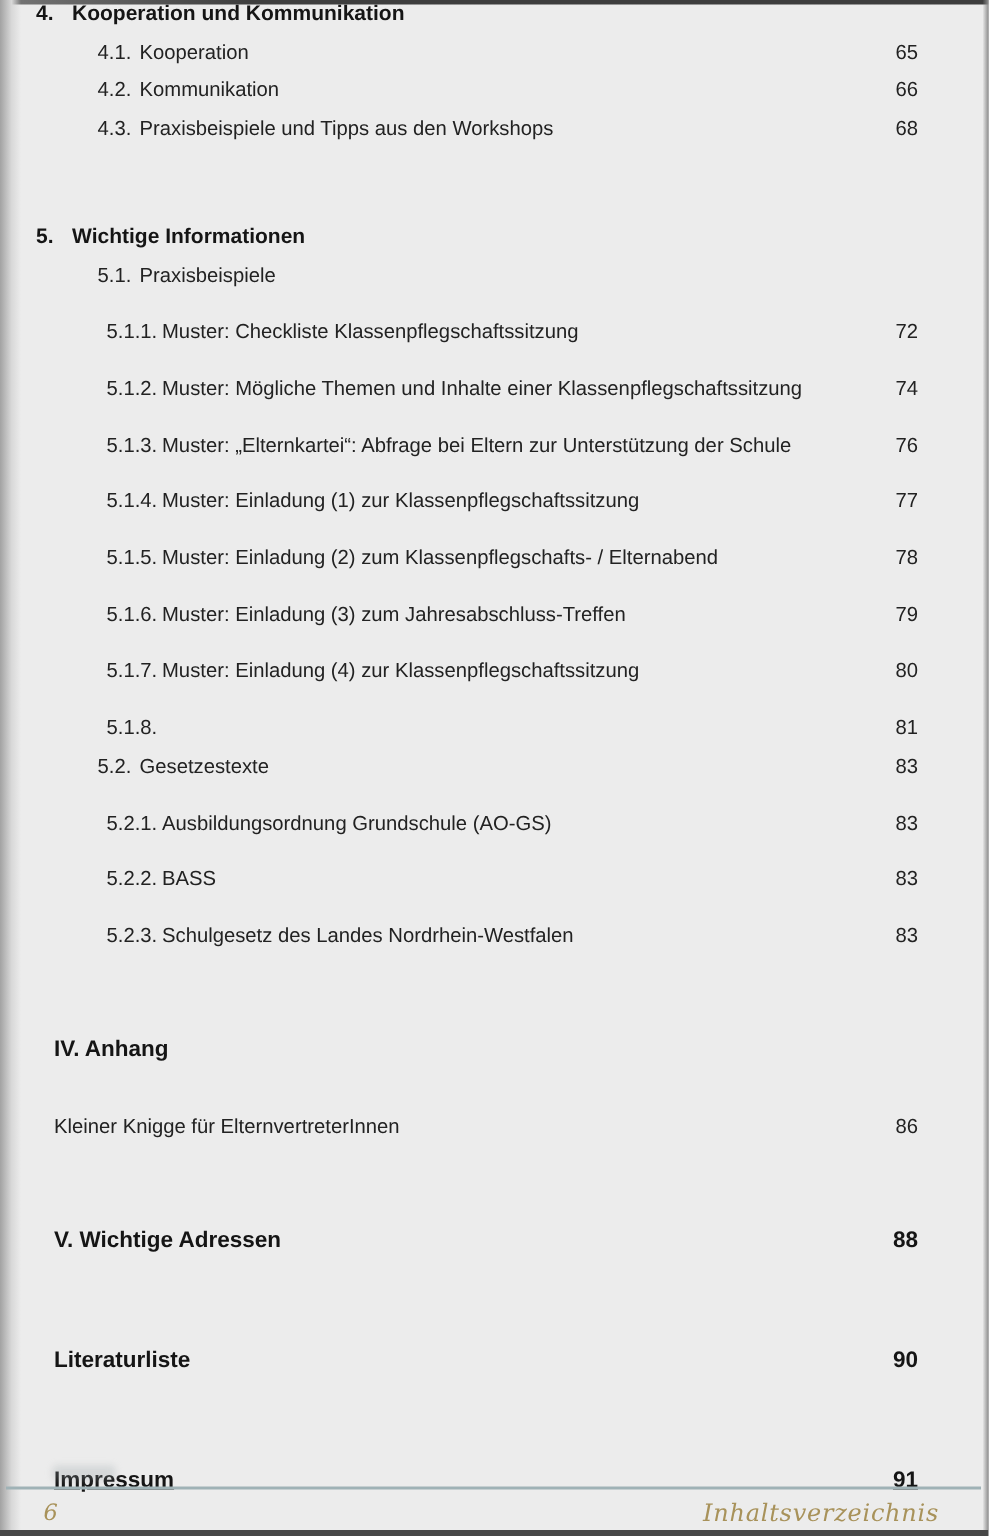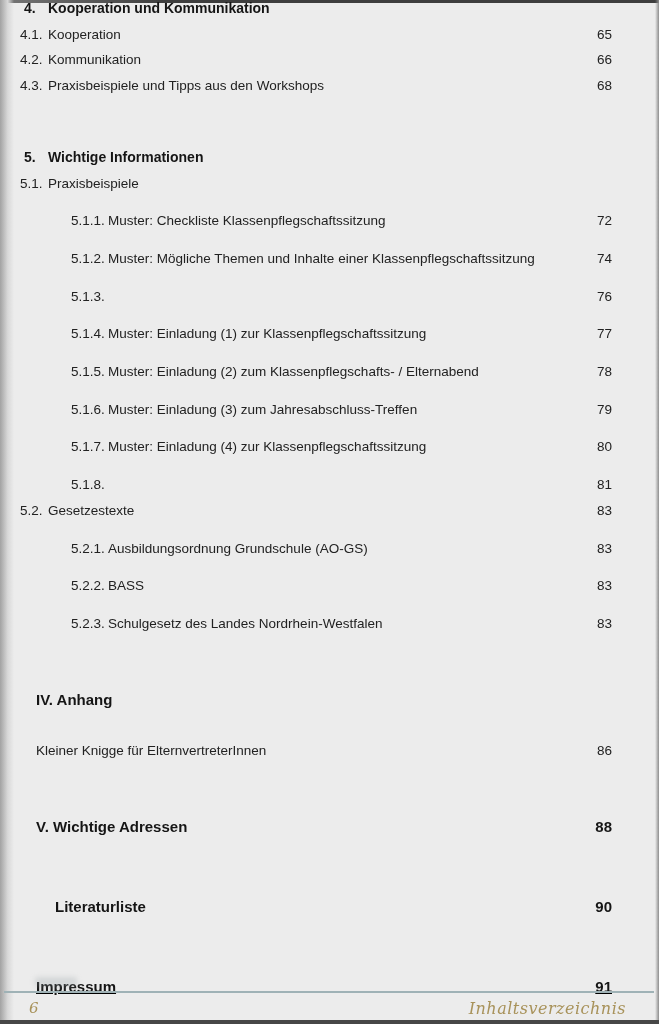--- a/index.html
+++ b/index.html
@@ -28,21 +28,21 @@
   .row {
     display: flex; align-items: baseline;
     line-height: 25.7px; font-size: 13.5px; color: #222;
     white-space: nowrap;
   }
   .row .num   { flex: none; }
   .row .title { flex: none; }
   .row .pg    { margin-left: auto; padding-left: 8px; }
   .row.l0 { padding-left: 24px; }
   .row.l1 { padding-left: 24px; } .row.l1 .num { width: 24px; }
-  .row.l2 { padding-left: 20px; align-items: center; } .row.l2 .num { width: 28px; }
+  .row.l2 { padding-left: 65px; align-items: center; } .row.l2 .num { width: 28px; }
   .row.l3 { padding-left: 71px; } .row.l3 .num { width: 37px; margin-top: 12px; }
   .row.bold { font-weight: bold; color: #151515; font-size: 14px; }
   .row.l0 { line-height: 26px; margin-left: 12px; }
   .row.l0.bold { font-size: 15px; }
 
   
   .footer-rule {
     position: absolute; left: 4px; right: 5px; top: 991px; height: 2px;
     background: #9fb2b6;
   }
@@ -102,20 +102,21 @@
           <span class="title">Muster: Checkliste Klassenpflegschaftssitzung</span>
           <span class="pg">72</span>
         </div>
         <div class="row l3">
           <span class="num">5.1.2.</span>
           <span class="title">Muster: Mögliche Themen und Inhalte einer Klassenpflegschaftssitzung</span>
           <span class="pg">74</span>
         </div>
         <div class="row l3">
           <span class="num">5.1.3.</span>
+          <span class="title">Muster: „Elternkartei“: Abfrage bei Eltern zur Unterstützung der Schule</span>
           <span class="pg">76</span>
         </div>
         <div class="row l3">
           <span class="num">5.1.4.</span>
           <span class="title">Muster: Einladung (1) zur Klassenpflegschaftssitzung</span>
           <span class="pg">77</span>
         </div>
         <div class="row l3">
           <span class="num">5.1.5.</span>
           <span class="title">Muster: Einladung (2) zum Klassenpflegschafts- / Elternabend</span>
@@ -166,21 +167,21 @@
           <span class="title">Kleiner Knigge für ElternvertreterInnen</span>
           <span class="pg">86</span>
         </div>
       </div>
       <div class="toc-section" style="margin-top: 50px;">
         <div class="row l0 bold">
           <span class="title">V. Wichtige Adressen</span>
           <span class="pg">88</span>
         </div>
       </div>
-      <div class="toc-section" style="margin-top: 54px; padding-left: 19px;">
+      <div class="toc-section" style="margin-top: 54px;">
         <div class="row l0 bold">
           <span class="title">Literaturliste</span>
           <span class="pg">90</span>
         </div>
       </div>
       <div class="toc-section" style="margin-top: 54px; text-decoration: underline;">
         <div class="row l0 bold">
           <span class="title">Impressum</span>
           <span class="pg">91</span>
         </div>

